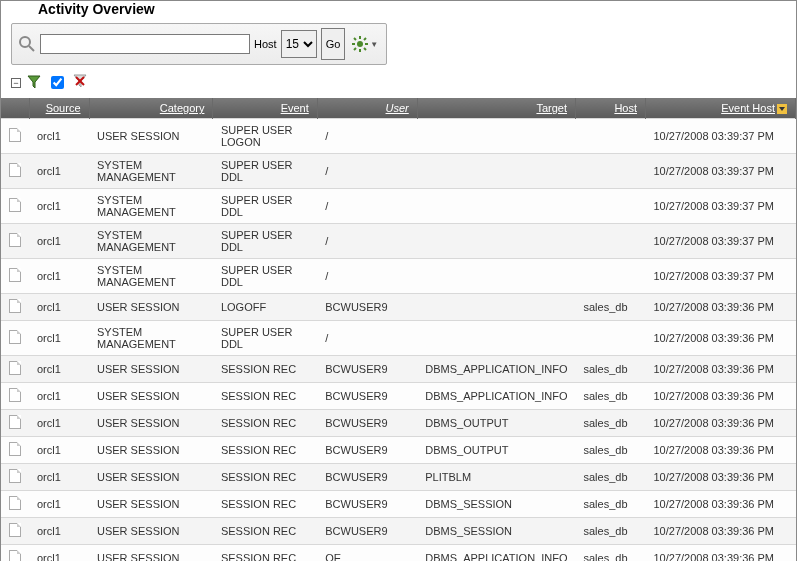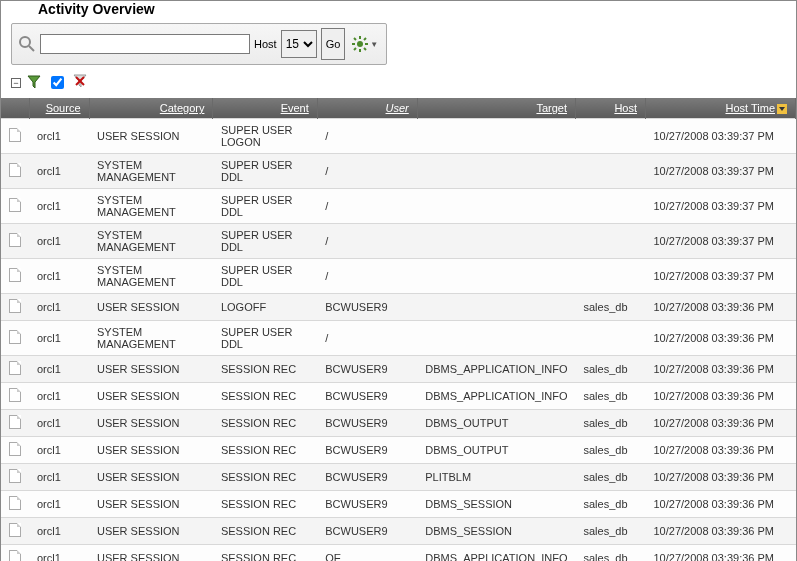--- a/index.html
+++ b/index.html
@@ -214,21 +214,21 @@
   <table class="grid">
     <thead>
       <tr>
         <th class="th-icon"></th>
         <th class="col-source"><span class="hlink">Source</span></th>
         <th><span class="hlink">Category</span></th>
         <th><span class="hlink">Event</span></th>
         <th class="col-user"><span class="hlink">User</span></th>
         <th><span class="hlink">Target</span></th>
         <th class="col-host"><span class="hlink">Host</span></th>
-        <th class="col-time"><span class="hlink">Host Time</span><span class="sort-ind"></span></th>
+        <th class="col-time"><span class="hlink">Event Host</span><span class="sort-ind"></span></th>
       </tr>
     </thead>
     <tbody id="tbody">
         <tr>
           <td><span class="doc-icon"></span></td>
           <td>orcl1</td>
           <td>USER SESSION</td>
           <td>SUPER USER LOGON</td>
           <td>/</td>
           <td></td>

